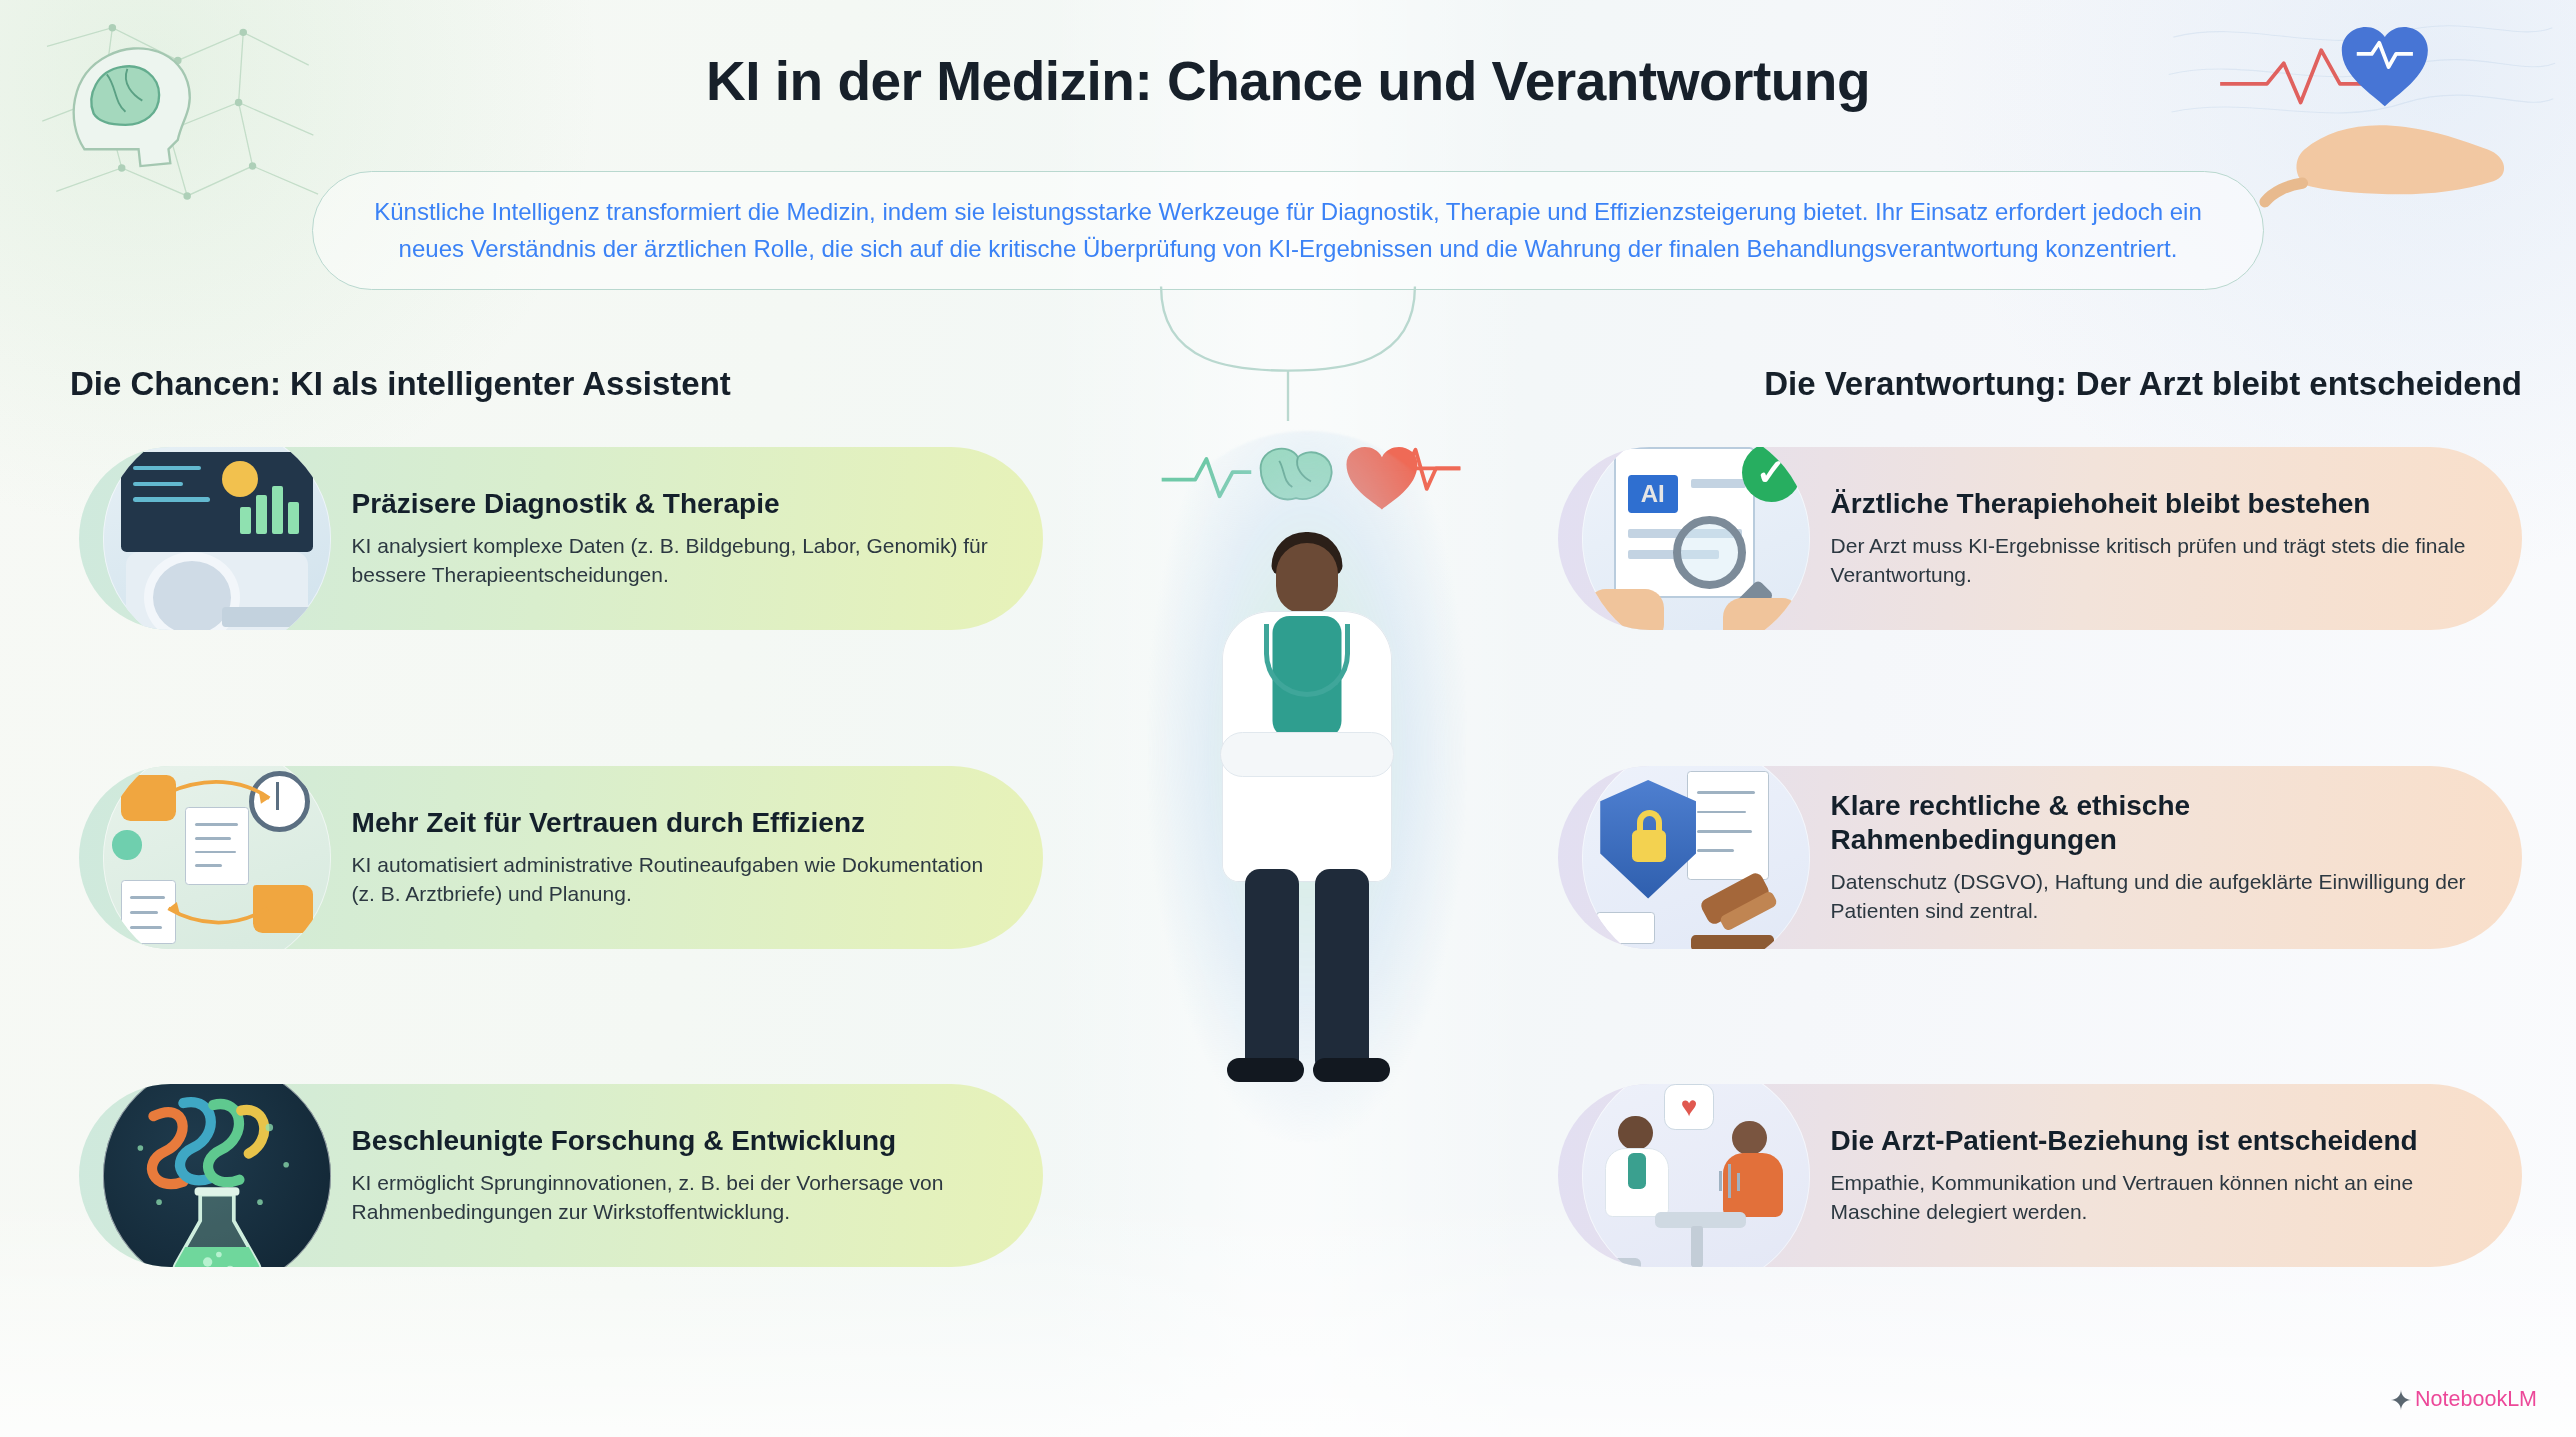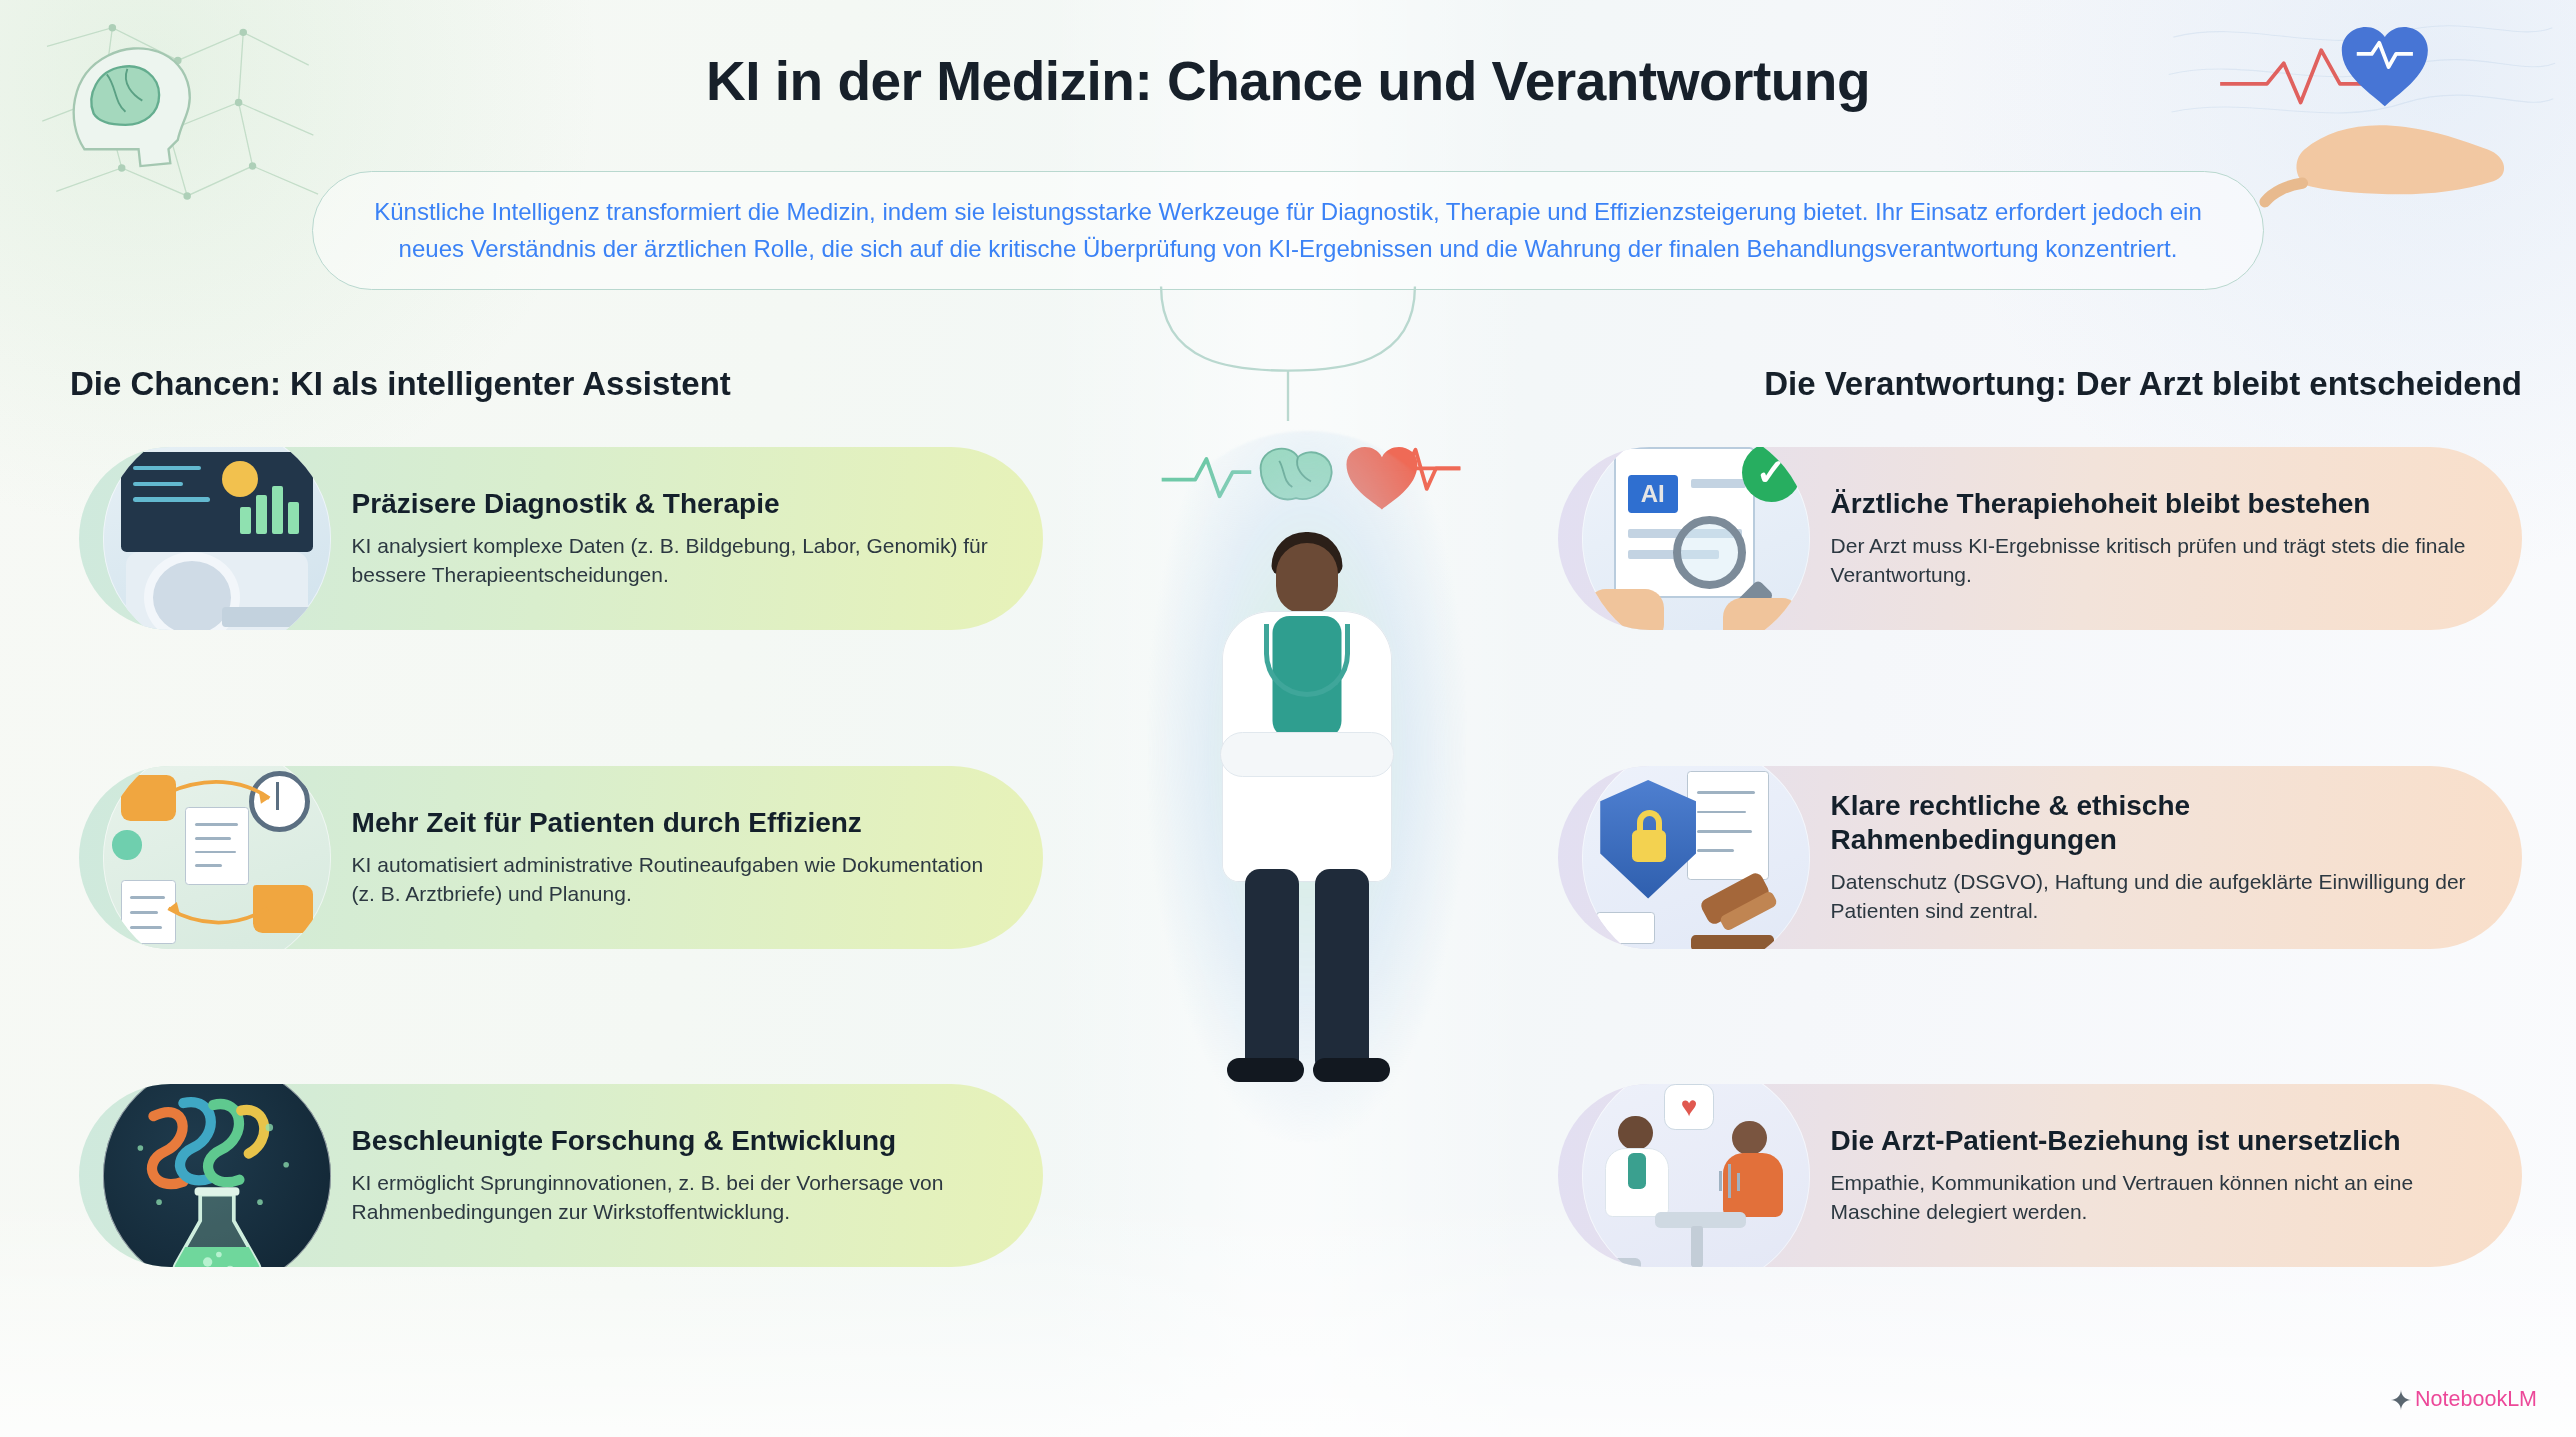--- a/index.html
+++ b/index.html
@@ -288,21 +288,21 @@
     <div class="sq" style="left:76%;top:17%;width:2.8px;height:12%;background:#5b6f82"></div>
     <div class="sq gear" style="left:4%;top:38%;width:13%;height:13%"></div>
     <svg class="art-bg" viewBox="0 0 244 244">
       <path d="M70 52 C110 34 150 38 178 58" stroke="#f0a640" stroke-width="4" fill="none"></path>
       <path d="M178 58 l-11 -6 l2 12 z" fill="#f0a640"></path>
       <path d="M176 176 C140 198 100 194 70 176" stroke="#f0a640" stroke-width="4" fill="none"></path>
       <path d="M70 176 l12 5 l-3 -12 z" fill="#f0a640"></path>
     </svg>
   </div>
   <div class="card-text">
-    <div class="card-title">Mehr Zeit für Patienten durch Effizienz</div>
+    <div class="card-title">Mehr Zeit für Vertrauen durch Effizienz</div>
     <div class="card-body">KI automatisiert administrative Routineaufgaben wie Dokumentation (z. B. Arztbriefe) und Planung.</div>
   </div>
 </div>
 
 <div class="card left" style="top:1084px">
   <div class="card-art" style="background:radial-gradient(circle at 40% 38%, #1f3b4d, #0f2230);">
     <svg class="art-bg" viewBox="0 0 244 244">
       <g fill="none" stroke-width="11" stroke-linecap="round">
         <path d="M54 58 C90 40 96 82 66 96 C40 108 54 140 86 128" stroke="#e87b3c"></path>
         <path d="M86 44 C120 36 126 78 96 92 C70 104 84 136 116 124" stroke="#3fa7c4"></path>
@@ -382,21 +382,21 @@
     <div class="sq person-body" style="left:62%;top:40%;width:26%;height:28%;background:#e2703a"></div>
     <div class="sq table-top" style="left:32%;top:66%;width:40%;height:7%"></div>
     <div class="sq" style="left:48%;top:72%;width:5%;height:18%;background:#c3cdd7;border-radius:2.8px"></div>
     <div class="sq bubble" style="left:36%;top:10%;width:22%;height:20%">♥</div>
     <div class="sq" style="left:60%;top:48%;width:2.8px;height:9%;background:#9fb2c2"></div>
     <div class="sq" style="left:64%;top:45%;width:2.8px;height:15%;background:#9fb2c2"></div>
     <div class="sq" style="left:68%;top:49%;width:2.8px;height:8%;background:#9fb2c2"></div>
     <div class="sq" style="left:6%;top:86%;width:20%;height:8%;background:#c3cdd7;border-radius:5.6px"></div>
   </div>
   <div class="card-text">
-    <div class="card-title">Die Arzt-Patient-Beziehung ist unersetzlich</div>
+    <div class="card-title">Die Arzt-Patient-Beziehung ist entscheidend</div>
     <div class="card-body">Empathie, Kommunikation und Vertrauen können nicht an eine Maschine delegiert werden.</div>
   </div>
 </div>
 
 <div class="icon-pair">
   <svg viewBox="0 0 320 90" width="300" height="84">
     <path d="M0 52 L36 52 L48 30 L62 70 L76 44 L96 44" stroke="#6fc9a8" stroke-width="4" fill="none" stroke-linejoin="round"></path>
     <path d="M106 40 C106 18 136 12 146 28 C160 16 184 26 182 46 C180 66 158 76 144 72 C124 78 106 62 106 40 Z" fill="#8fd8b4" stroke="#57a887" stroke-width="2"></path>
     <path d="M126 32 C132 42 130 54 140 60 M146 28 C142 40 152 50 160 54" stroke="#4b9b7b" stroke-width="2" fill="none"></path>
     <path d="M198 36 C198 16 226 10 236 28 C246 10 274 16 274 36 C274 60 246 76 236 84 C226 76 198 60 198 36 Z" fill="#ef6a56"></path>

